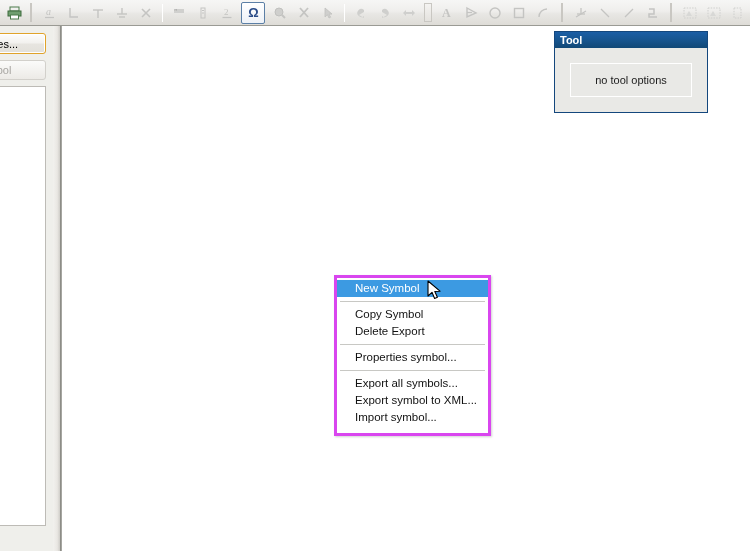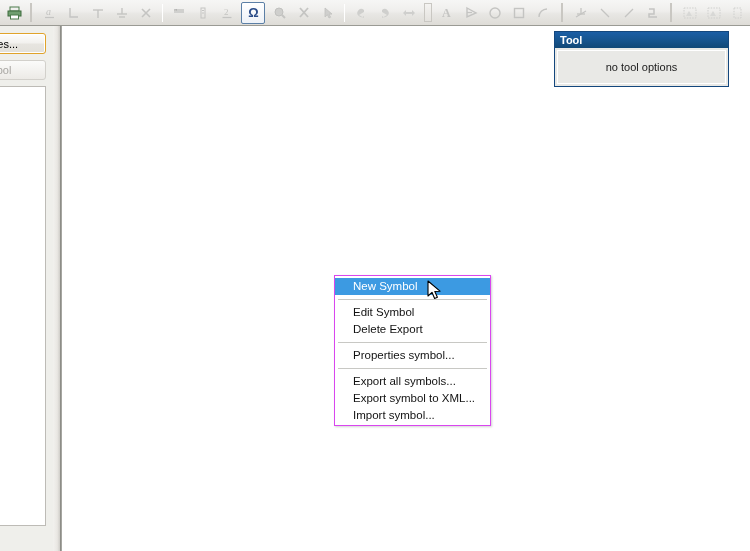--- a/index.html
+++ b/index.html
@@ -155,57 +155,57 @@
     width: 689px; height: 525px;
     background: #ffffff;
     border-left: 1px solid #a6a6a1;
     box-sizing: border-box;
   }
 
   
   .tool-panel {
     position: absolute;
     left: 554px; top: 31px;
-    width: 175px;
+    width: 154px;
     background: #e9e9e6;
     border: 1px solid #14477d;
     box-sizing: border-box;
   }
   .tool-title {
     height: 16px;
     background: linear-gradient(to bottom,#1b5ea5 0%, #17558f 50%, #114876 100%);
     color: #ffffff;
     font-size: 11px;
     font-weight: bold;
     padding-left: 5px;
     line-height: 16px;
     box-sizing: border-box;
   }
   .tool-body {
     height: 34px;
     background: #e9e9e6;
     border: 1px solid #ffffff;
-    margin: 2px;
+    margin: 15px;
     display: flex;
     align-items: center;
     justify-content: center;
     font-size: 11px;
     color: #1b1b1b;
     box-sizing: border-box;
   }
 
   
   .ctx-menu {
     position: absolute;
     left: 334px; top: 275px;
     width: 157px;
     background: #ffffff;
-    border: 1px solid #d946ef;
-    box-sizing: border-box;
-    padding: 2px 0 1px 0;
+    border: 3px solid #d946ef;
+    box-sizing: border-box;
+    padding: 2px 0 7px 0;
     box-shadow: 1px 1px 2px rgba(0,0,0,0.18);
   }
   .ctx-item {
     height: 17px;
     line-height: 17px;
     font-size: 11.5px;
     color: #121212;
     padding-left: 18px;
     white-space: nowrap;
     position: relative;
@@ -476,21 +476,21 @@
   <div class="tool-panel">
     <div class="tool-title">Tool</div>
     <div class="tool-body">no tool options</div>
   </div>
 
   <div class="ctx-menu">
 
     <div class="ctx-item highlight">New Symbol</div>
     <div class="ctx-sep"></div>
 
-    <div class="ctx-item">Edit Symbol</div>
+    <div class="ctx-item">Copy Symbol</div>
     <div class="ctx-item">Delete Export</div>
     <div class="ctx-sep"></div>
 
     <div class="ctx-item">Properties symbol...</div>
     <div class="ctx-sep"></div>
 
     <div class="ctx-item">Export all symbols...</div>
     <div class="ctx-item">Export symbol to XML...</div>
     <div class="ctx-item">Import symbol...</div>
 

